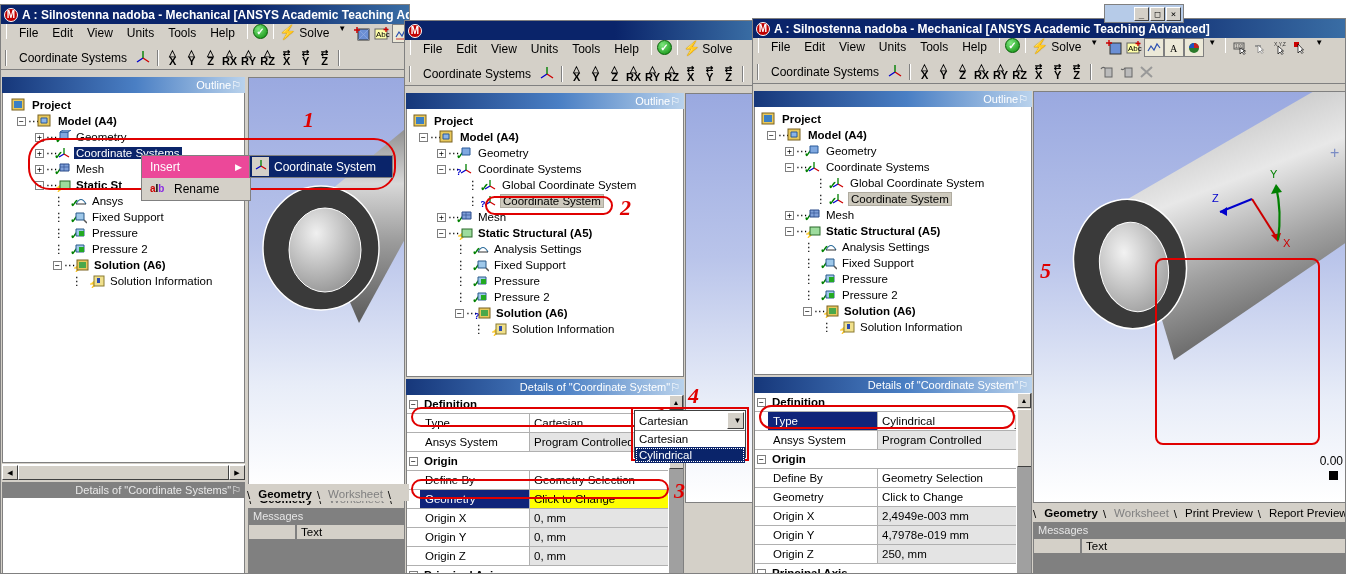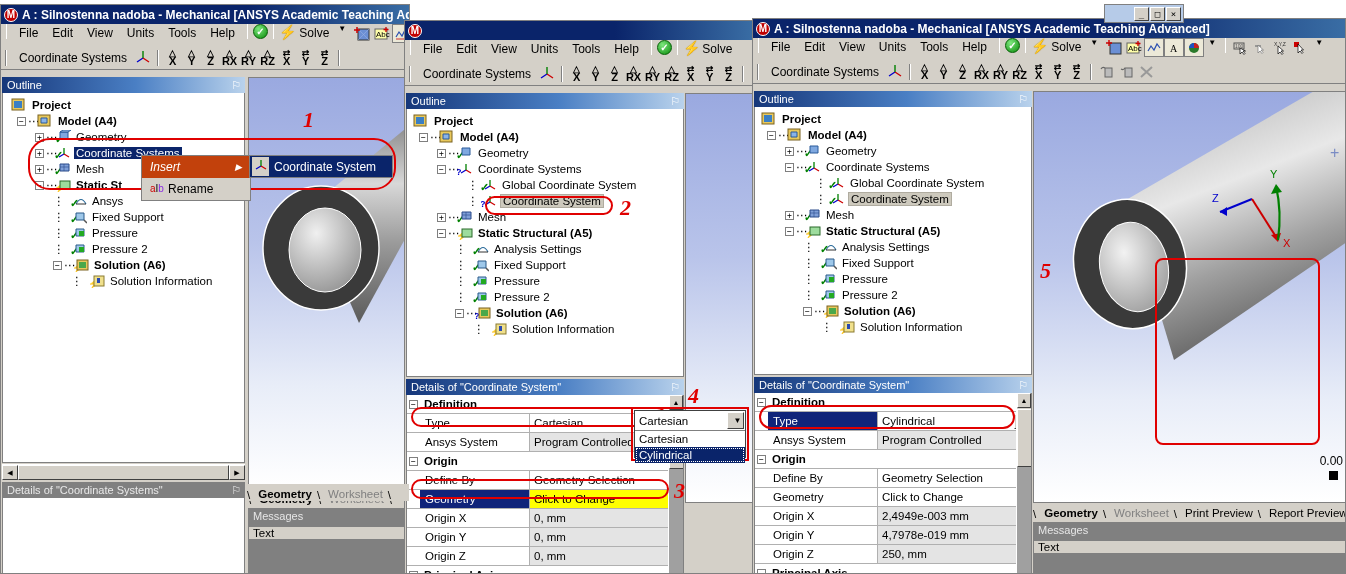--- a/index.html
+++ b/index.html
@@ -53,21 +53,21 @@
   }
   .bolt { color:#f5c400; font-size:14px; text-shadow:0 0 1px #a07c00; flex:0 0 auto;}
   .tbtn { width:20px;height:19px;display:flex;align-items:center;justify-content:center; flex:0 0 auto;}
   .tbtn.box { border:1px solid #808080; background:#ece9d8; }
 
   
   .panelhdr {
     height:16px;
     background:linear-gradient(to right,#16377a 0%,#4a7fc4 55%,#b9d2ec 100%);
     color:#fff; font-size:11px; display:flex; align-items:center;
-    padding-left:5px; justify-content:space-between;
+    padding-left:5px; justify-content:flex-end;
   }
   .panelhdr .pin { color:#fff; font-size:11px; padding-right:4px; }
   .panelhdr.gray {
     background:#808080; color:#e8e8e8;
   }
   .panelhdr.gray .pin { color:#e8e8e8; }
 
   
   .tree { background:#fff; font-size:11.5px; color:#000; position:relative; overflow:hidden; }
   .trow { display:flex; align-items:center; height:16px; white-space:nowrap; }
@@ -124,21 +124,21 @@
     font-size:11.5px; overflow:hidden; white-space:nowrap;
   }
   .tab { padding:0 5px 1px 8px; position:relative; }
   .tab.active { font-weight:bold; color:#000; }
   .tab.dim { color:#808080; }
   .tabslash { color:#000; }
 
   
   .msgpane { background:#808080; overflow:hidden; }
   .msghdr { height:16px; background:#808080; color:#e6e6e6; font-size:11px; display:flex;align-items:center;padding-left:5px;}
-  .msgrow { display:flex; height:16px;flex-direction:column; }
+  .msgrow { display:flex; height:16px; }
   .msgrow .c1 { width:48px; background:#d4d0c8; border:1px solid #808080; }
   .msgrow .c2 { flex:1; background:#d4d0c8; border:1px solid #808080; font-size:11.5px; padding-left:4px; display:flex;align-items:center;}
 
   
   .hscroll { height:16px; background:#d4d0c8; display:flex; align-items:center; border-top:1px solid #fff; }
   .hscroll .hb {
     width:16px;height:15px;background:#d4d0c8;border:1px solid #fff;
     border-right-color:#404040;border-bottom-color:#404040;
     display:flex;align-items:center;justify-content:center;font-size:7px;
   }
@@ -154,21 +154,21 @@
   }
   .rect-red { position:absolute; border:2px solid #e00000; z-index:55; pointer-events:none; }
   .rect-red.rounded { border-radius:8px; }
 
   
   .ctxmenu {
     position:absolute; background:#d4d0c8; border:1px solid #808080;
     font-size:12px; z-index:70;
   }
   .ctxitem { height:22px; display:flex;align-items:center; padding:0 8px; white-space:nowrap;}
-  .ctxitem.hl { background:#c2410c; color:#fff;font-style:italic; }
+  .ctxitem.hl { background:#ec4899; color:#fff; }
   .ctxarrow { margin-left:auto; font-size:9px; }
   .submenu {
     position:absolute; background:#0a246a; border:1px solid #808080; z-index:71;
     font-size:12px; color:#fff;
   }
   .win-btn {
     width:15px;height:14px;background:#d4d0c8;border:1px solid #fff;
     border-right-color:#404040;border-bottom-color:#404040;
     color:#000;font-size:9px;display:flex;align-items:center;justify-content:center;
     font-family:"DejaVu Sans Mono",monospace;
@@ -439,21 +439,21 @@
 
   <div class="anno" style="left:303px;top:107px;">1</div>
   <div class="ell rounded rect-red" style="left:28px;top:138px;width:368px;height:52px;border-radius:22px;"></div>
 
   <div class="ctxmenu" style="left:141px;top:155px;width:110px;">
     <div class="ctxitem hl">
       <span>Insert</span>
       <span class="ctxarrow">▶</span>
     </div>
     <div class="ctxitem">
-      <span style="margin-right:4px;">
+      <span style="margin-right:10px;font-weight:bold;">
         <svg width="14" height="11">
             <text x="0" y="10" font-size="10" font-family="sans-serif"><tspan fill="#cc0000">a</tspan><tspan fill="#000">I</tspan><tspan fill="#8a2be2">b</tspan></text>
           </svg>
       </span>
       <span>Rename</span>
     </div>
   </div>
   <div class="submenu" style="left:249px;top:155px;width:144px;height:23px;display:flex;align-items:center;">
     <span style="margin:0 5px 0 2px;background:#d4d0c8;padding:1px;">
       <svg width="15" height="14">

